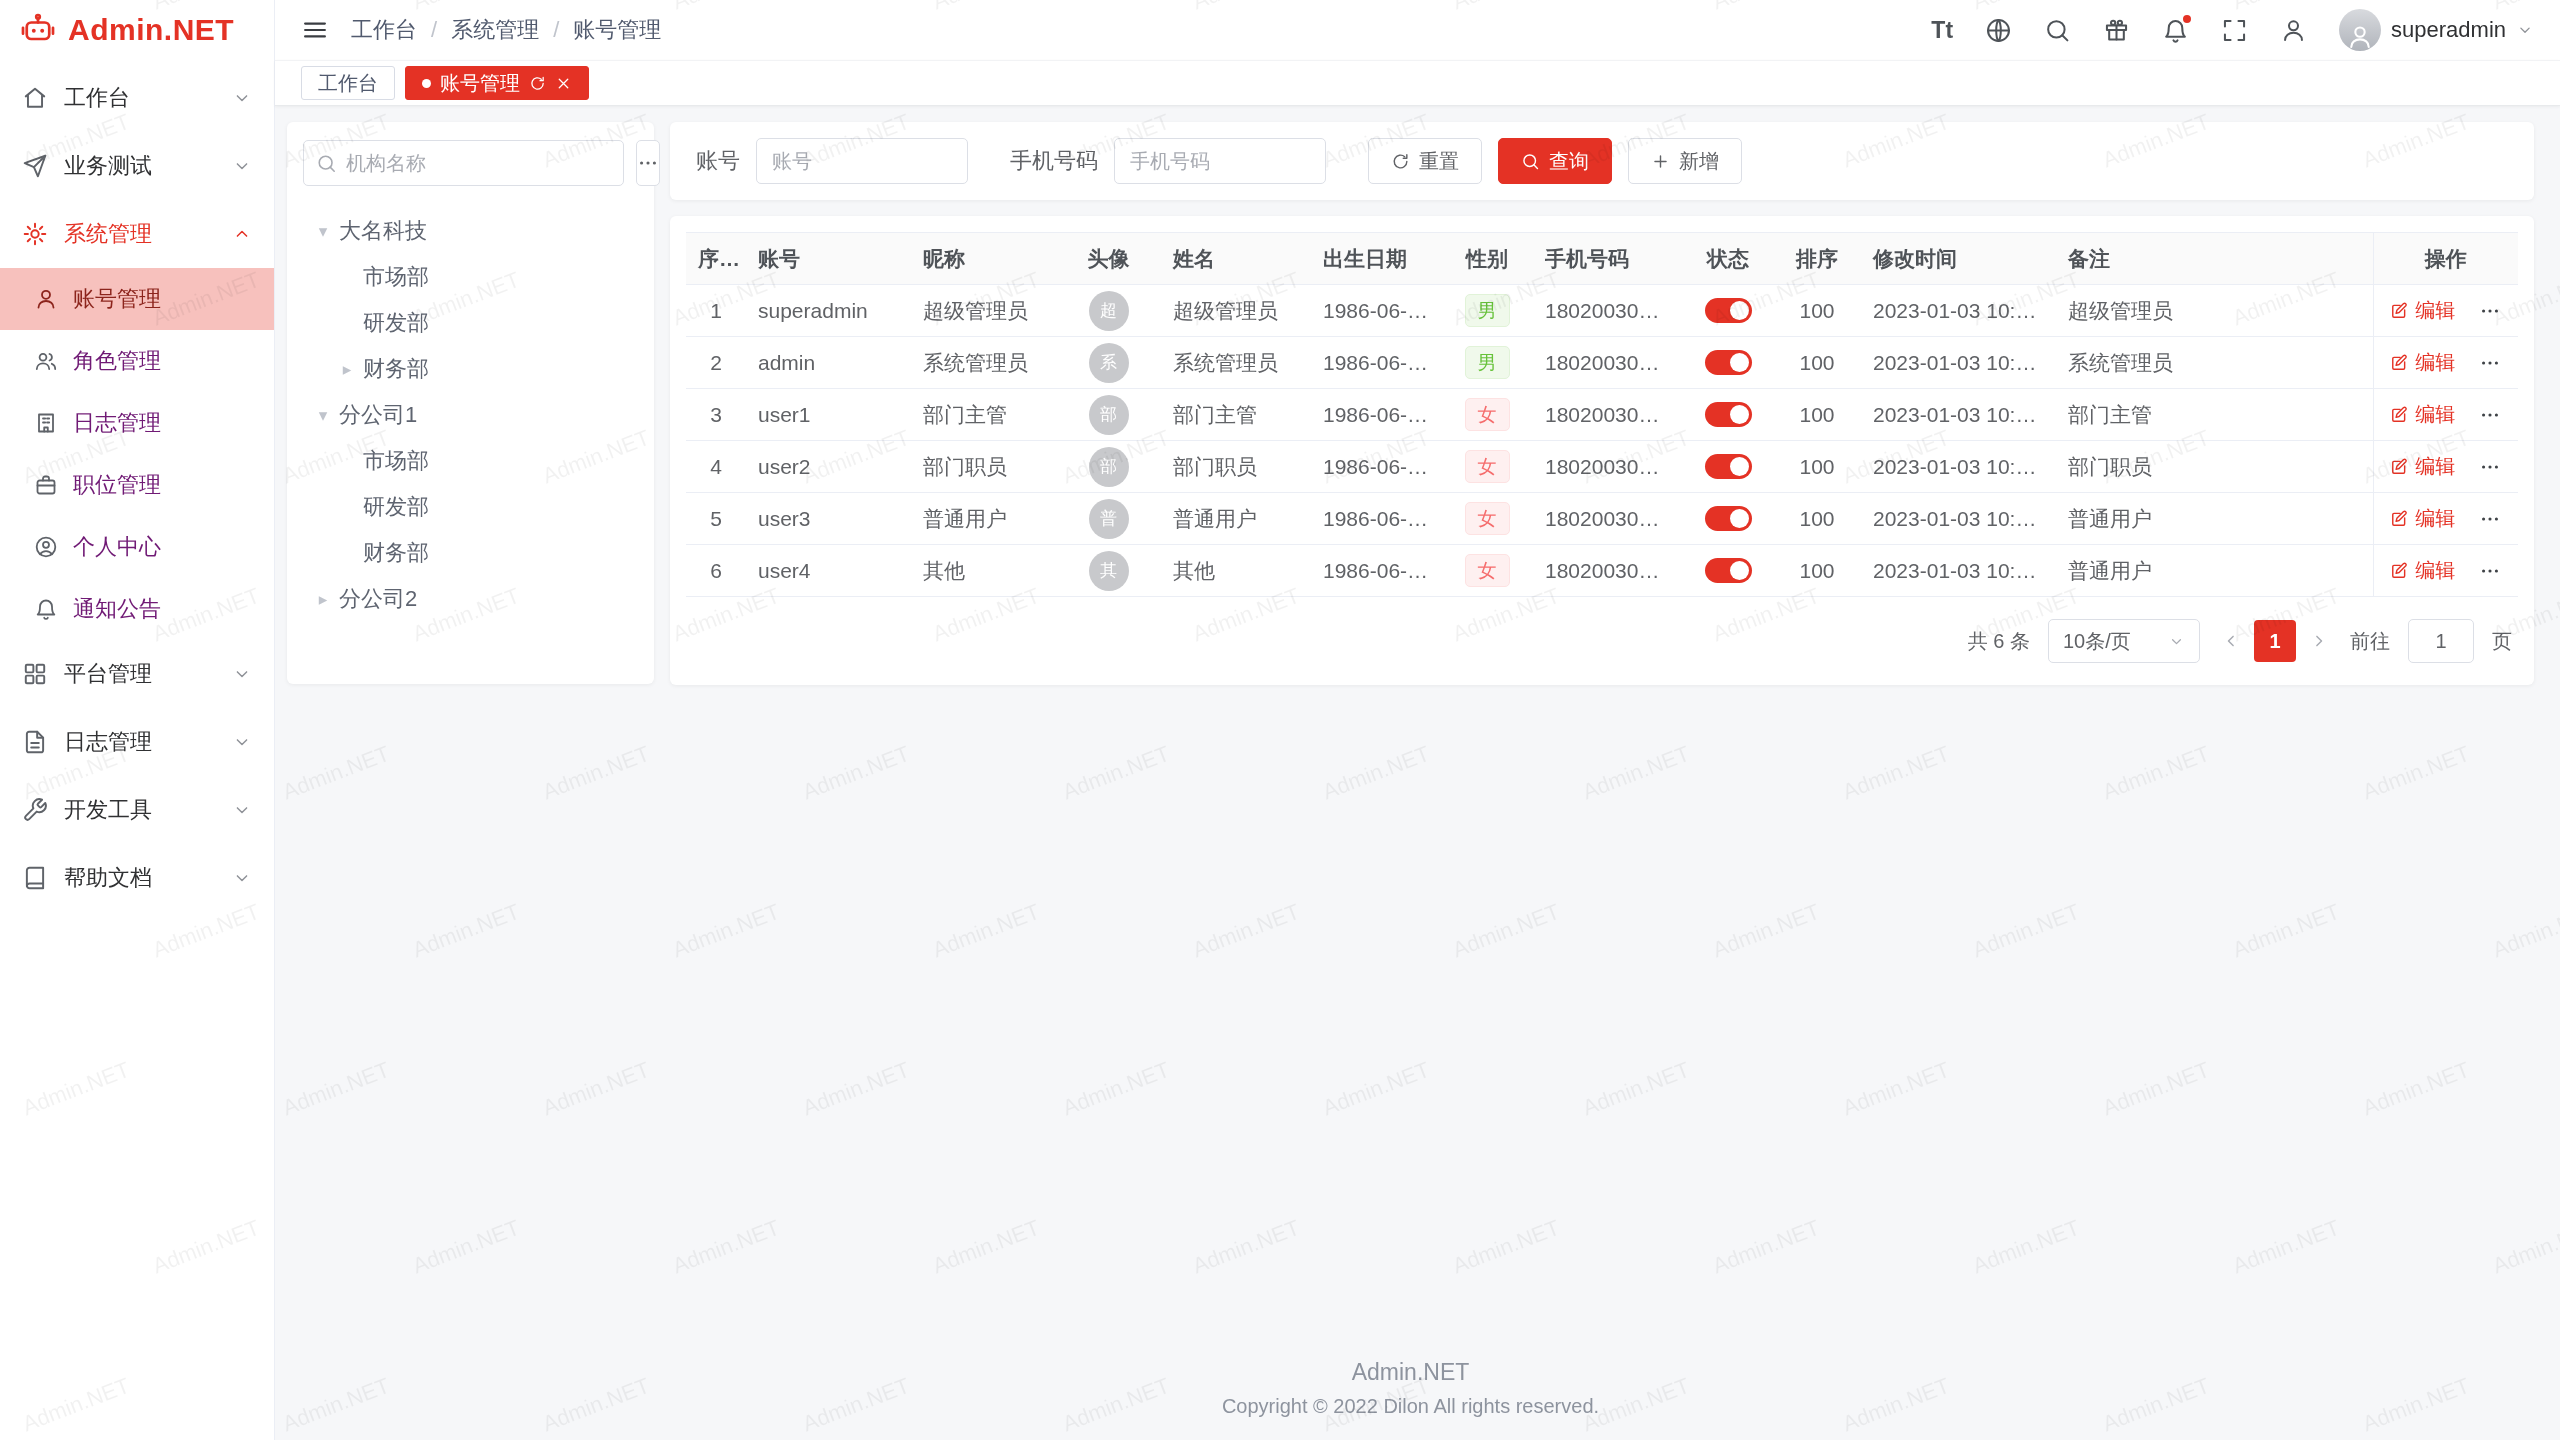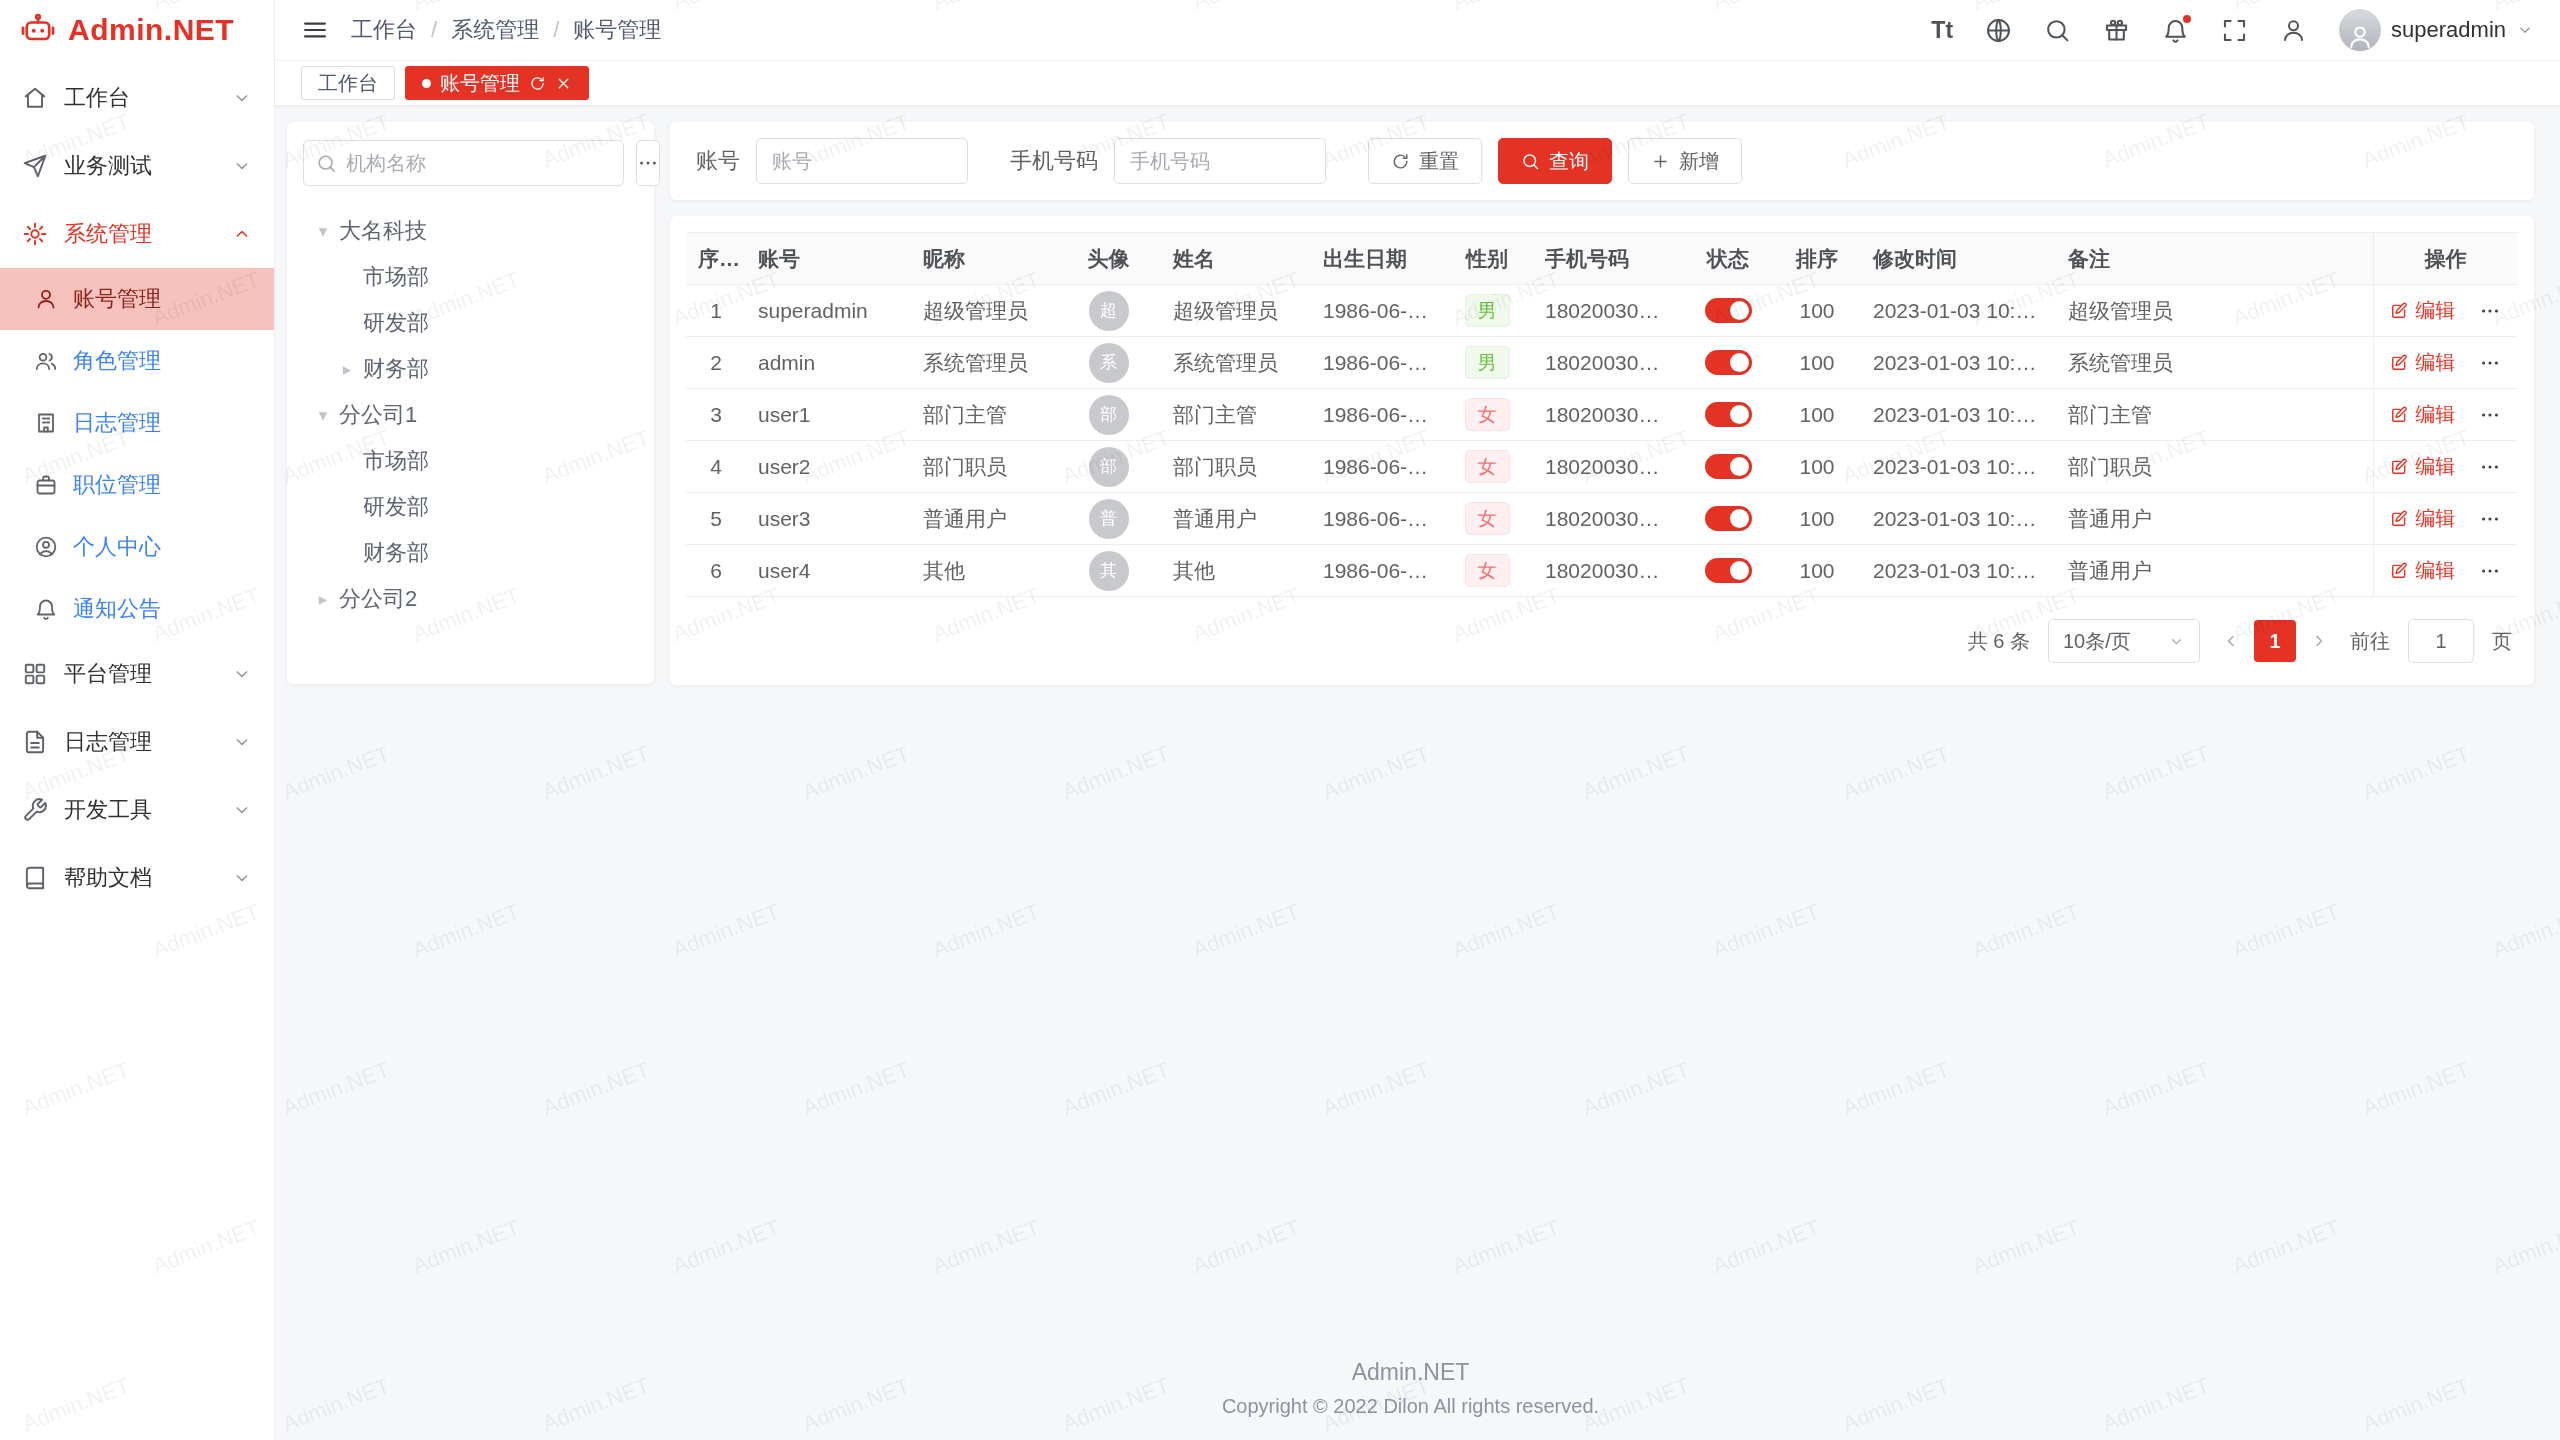--- a/index.html
+++ b/index.html
@@ -13,21 +13,21 @@
   .sidebar{width:275px;min-width:275px;background:#fff;border-right:1px solid #ebeef5;display:flex;flex-direction:column;overflow:hidden}
   .logo{height:60px;display:flex;align-items:center;gap:12px;padding:0 20px;flex-shrink:0}
   .logo-icon{width:36px;height:36px;color:var(--primary)}
   .logo-text{font-size:30px;font-weight:bold;color:var(--primary);letter-spacing:.5px}
   .menu{flex:1;overflow:hidden;padding-top:4px}
   .menu-item{height:68px;display:flex;align-items:center;gap:16px;padding:0 22px;font-size:22px;color:#303133;cursor:pointer}
   .menu-item .micon{width:26px;height:26px;color:#5f6369}
   .menu-item .chev{width:20px;height:20px;margin-left:auto;color:#909399}
   .menu-item.active{color:var(--primary)}
   .menu-item.active .micon,.menu-item.active .chev{color:var(--primary)}
-  .submenu-item{height:62px;display:flex;align-items:center;gap:15px;padding:0 22px 0 34px;font-size:22px;color:#3b82f6;cursor:pointer}
+  .submenu-item{height:62px;display:flex;align-items:center;gap:15px;padding:0 22px 0 34px;font-size:22px;color:#701a75;cursor:pointer}
   .submenu-item .sicon{width:24px;height:24px;color:#5f6369}
   .submenu-item.active{background:rgba(228,50,37,.30);color:#8c241c}
   .submenu-item.active .sicon{color:#8c241c}
 
   
   .main{flex:1;display:flex;flex-direction:column;min-width:0}
   .topbar{height:60px;background:#fff;display:flex;align-items:center;gap:22px;padding:0 26px;flex-shrink:0}
   .hamburger{width:28px;height:28px;color:#3a3d42;cursor:pointer}
   .breadcrumb{display:flex;align-items:center;gap:14px;font-size:22px;color:#515a6e}
   .crumb{cursor:pointer}

